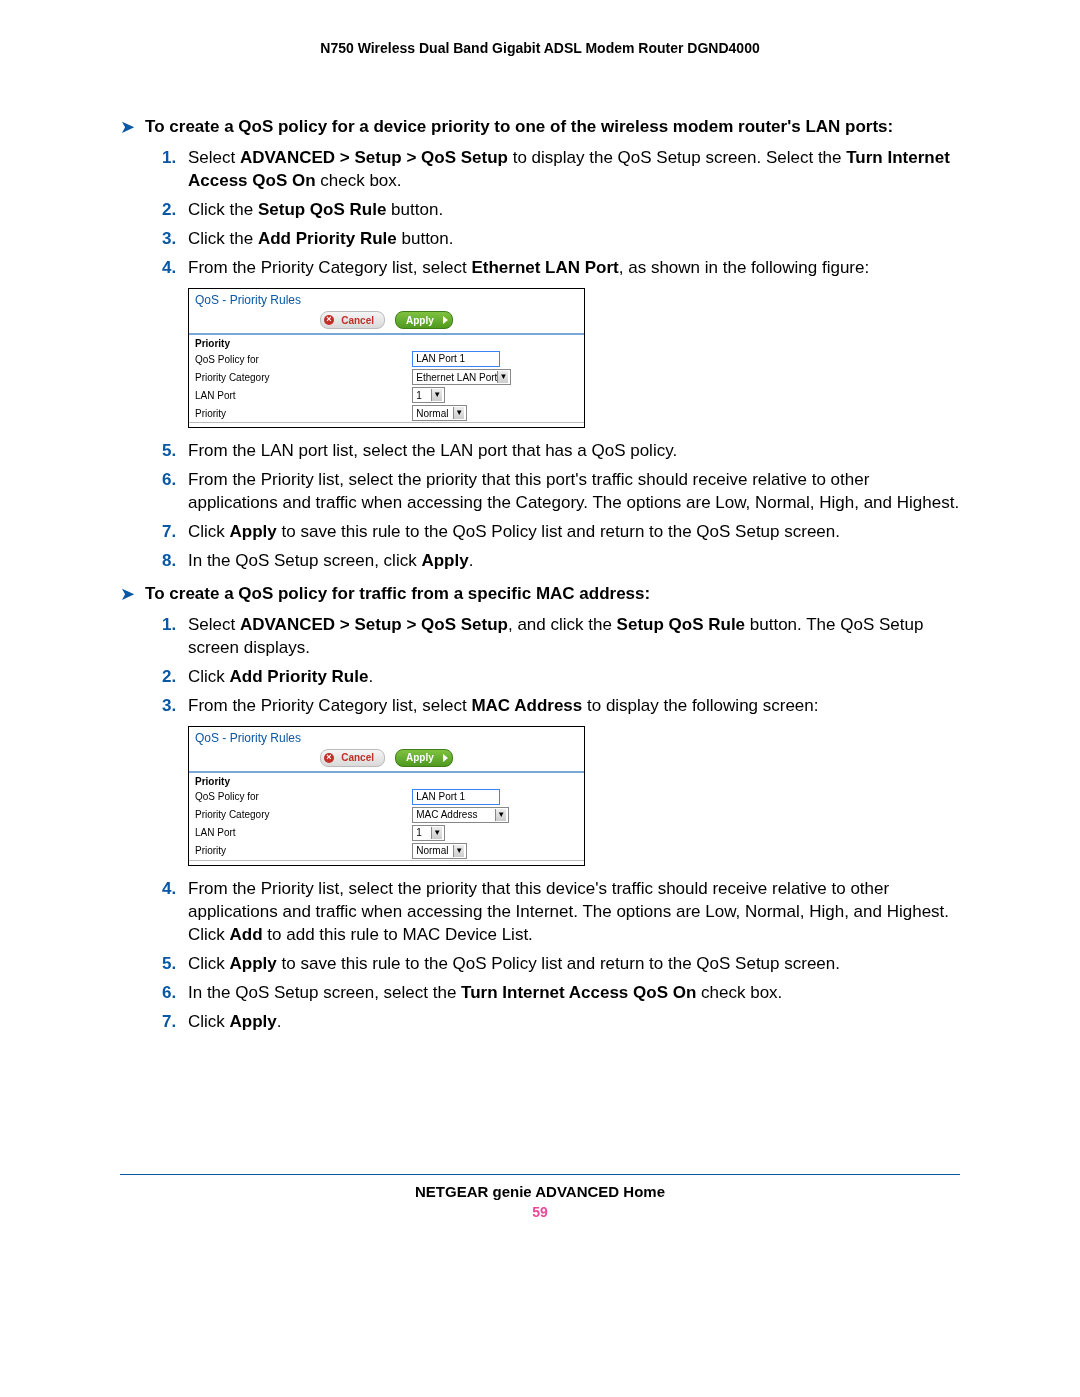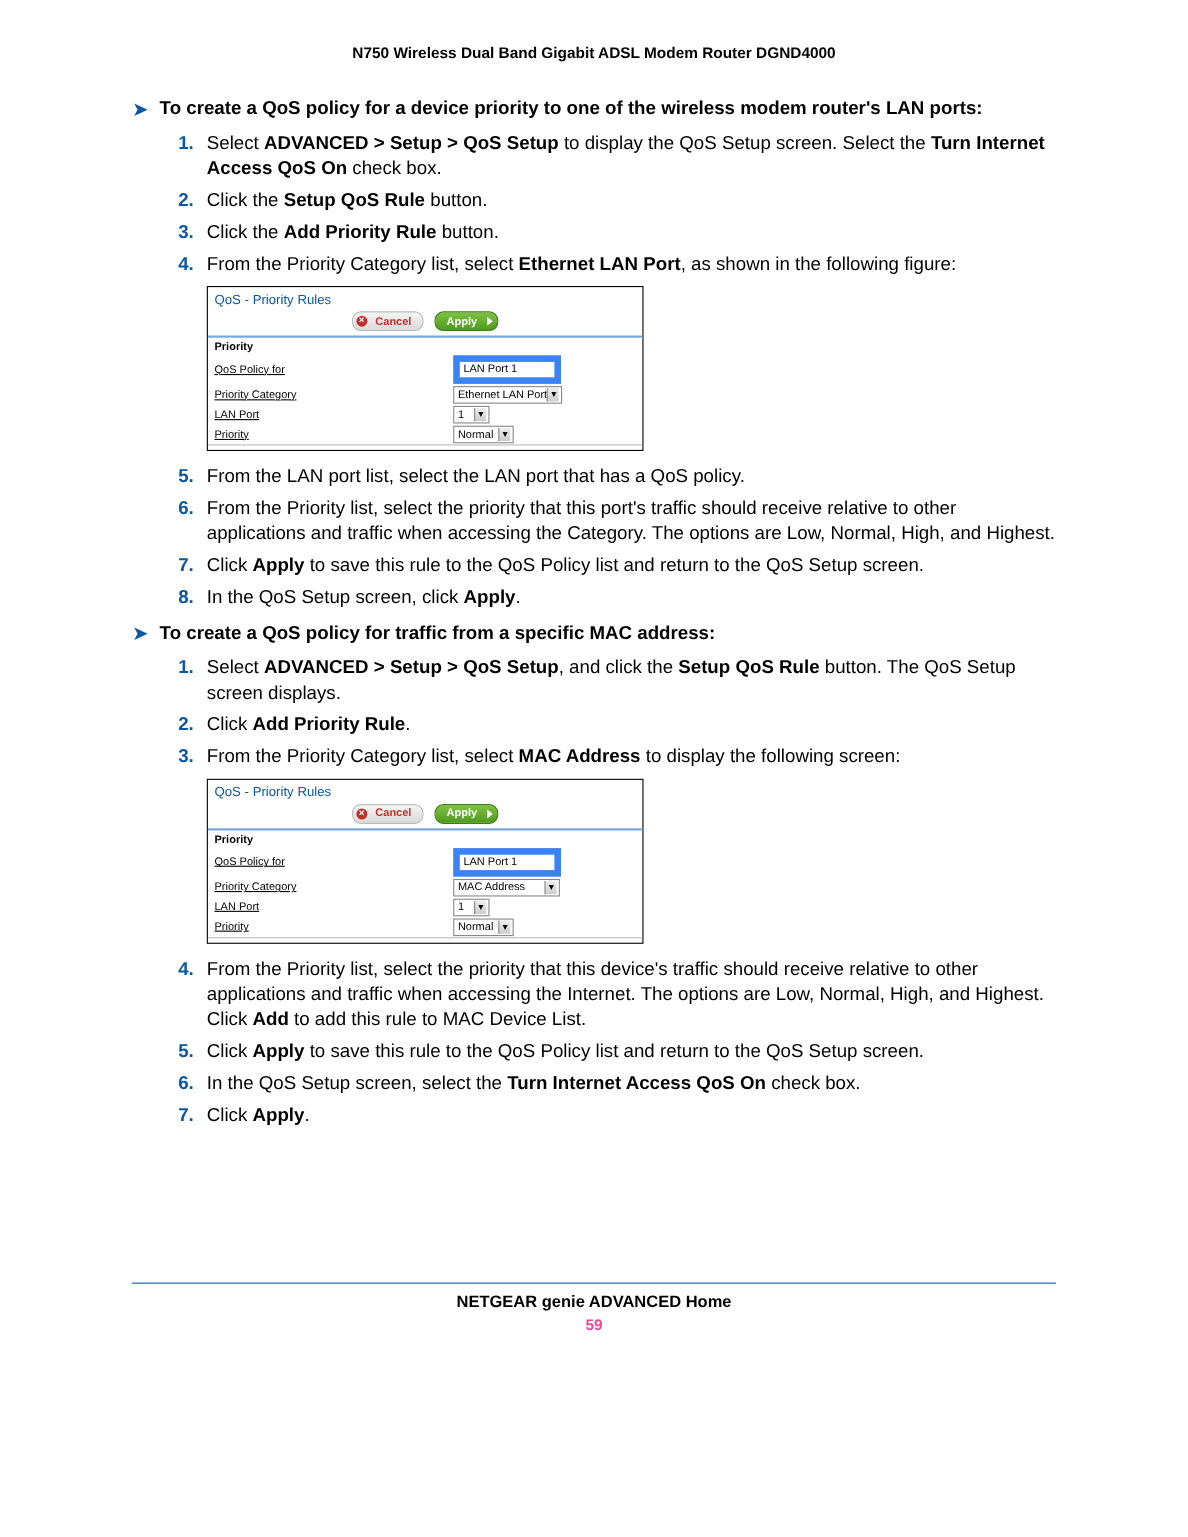--- a/index.html
+++ b/index.html
@@ -10,21 +10,21 @@
     color: #000;
     width: 1080px;
   }
   .page {
     padding: 40px 120px 30px 120px;
   }
   .doc-header {
     text-align: center;
     font-weight: bold;
     font-size: 14px;
-    margin-bottom: 32px;
+    margin-bottom: 60px;
   }
   .section-title {
     font-family: Georgia, 'Times New Roman', serif;
     font-style: italic;
     color: #555;
     font-size: 24px;
     margin: 28px 0 18px 0;
   }
   .intro {
     display: flex;
@@ -135,30 +135,29 @@
   .pill.apply .lbl { margin-right: 8px; }
 
   .shot .section-label {
     font-weight: bold;
     padding: 3px 6px 1px 6px;
     font-size: 10px;
   }
   .shot table {
     width: 100%;
     border-collapse: collapse;
-    text-decoration: underline;
   }
   .shot td {
     padding: 1px 6px;
     font-size: 10px;
     vertical-align: middle;
   }
   .shot td.lbl { width: 55%; }
   .shot .field {
-    border: 6px solid #3b82f6;
+    border: 1px solid #3b82f6;
     display: inline-block;
     padding: 0 3px;
     min-width: 80px;
     height: 14px;
     line-height: 14px;
     font-size: 10px;
     background: #fff;
   }
   .shot .select {
     display: inline-flex;

